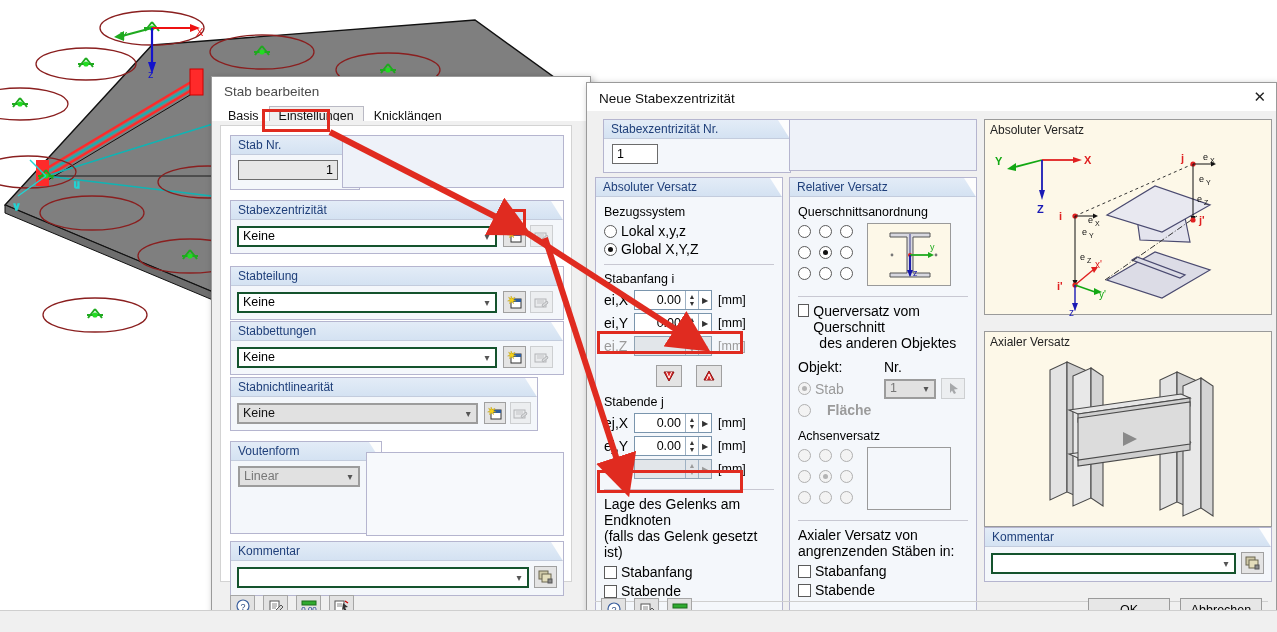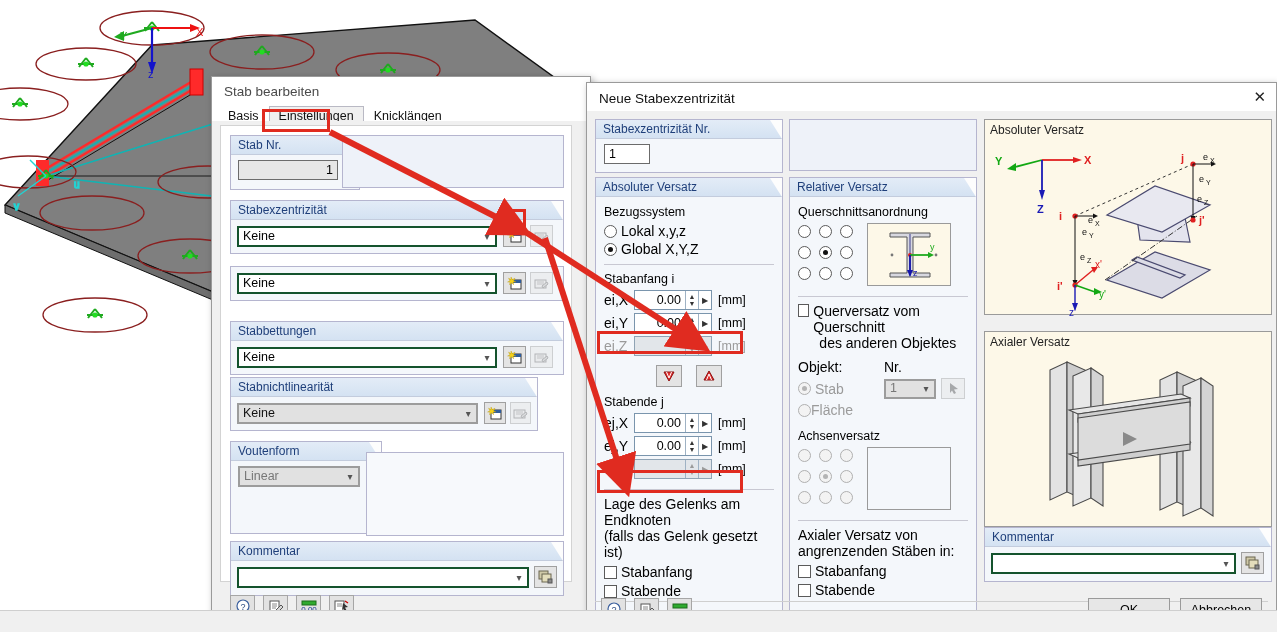--- a/index.html
+++ b/index.html
@@ -216,20 +216,21 @@
                   <path d="M8 9 l5 -4 1 2 -5 4z" fill="#bdbdbd" stroke="#666"></path>
                 </svg>
             </div>
           </div>
         </div>
       </div>
     </div>
 
     <div style="position:absolute; left:18px; top:145px; width:334px;">
       <div class="grp">
+        <div class="grp-hd">Stabteilung</div>
         <div class="grp-bd" style="padding:5px 6px 6px;">
           <div class="row">
             <div class="combo" style="width:260px;">
               <span class="cval">Keine</span>
               <span class="caret">▾</span>
             </div>
             <div class="sq-btn" style="margin-left:6px;">
               <svg width="15" height="14" viewBox="0 0 15 14">
                   <rect x="4" y="4" width="10" height="9" fill="#fff" stroke="#333"></rect>
                   <rect x="4" y="4" width="10" height="3" fill="#2e5d9e"></rect>
@@ -371,21 +372,21 @@
 </div>
 
 <div class="dlg" id="rightdlg" style="left:586px; top:82px; width:691px; height:550px; background:#f0f0f0;">
   <div style="position:relative; height:28px; background:#fff;">
     <div class="dlg-title active" style="padding-top:8px;">Neue Stabexzentrizität</div>
     <div style="position:absolute; right:10px; top:6px; font-size:15px; color:#222; line-height:16px;">✕</div>
   </div>
 
   <div style="position:absolute; left:0; top:28px; right:0; bottom:0; background:#f0f0f0;">
 
-    <div style="position:absolute; left:8px; top:8px; width:188px;">
+    <div style="position:absolute; left:16px; top:8px; width:188px;">
       <div class="grp">
         <div class="grp-hd">Stabexzentrizität Nr.</div>
         <div class="grp-bd" style="padding:5px 8px 8px;">
           <div class="txt" style="width:46px;">1</div>
         </div>
       </div>
     </div>
     <div class="panel-plain" style="position:absolute; left:202px; top:8px; width:188px; height:52px;"></div>
 
     <div class="grp" style="position:absolute; left:8px; top:66px; width:188px; height:452px;">
@@ -568,21 +569,21 @@
             <span class="caret">▾</span>
           </div>
           <div class="sq-btn dis" style="margin-left:5px; width:24px; height:21px;">
             <svg width="13" height="13" viewBox="0 0 13 13">
                 <path d="M3 1 l8 6 -4 .6 2 3.4 -2 1 -2 -3.4 -2 2.4z" fill="#4a4a4a"></path>
               </svg>
           </div>
         </div>
         <div class="row" style="margin-top:3px;">
           <span class="rad dis"></span>
-          <span class="lbl dis" style="margin-left:0;">Fläche</span>
+          <span class="lbl dis" style="margin-left:16px;font-weight:bold;">Fläche</span>
         </div>
 
         <div class="sec-lbl" style="margin-top:11px;">Achsenversatz</div>
         <div class="row" style="align-items:flex-start;">
           <div style="display:grid; grid-template-columns:repeat(3,21px); grid-template-rows:repeat(3,21px); margin-top:2px;">
             <span class="rad dis"></span>
             <span class="rad dis"></span>
             <span class="rad dis"></span>
             <span class="rad dis"></span>
             <span class="rad dis on"></span>

